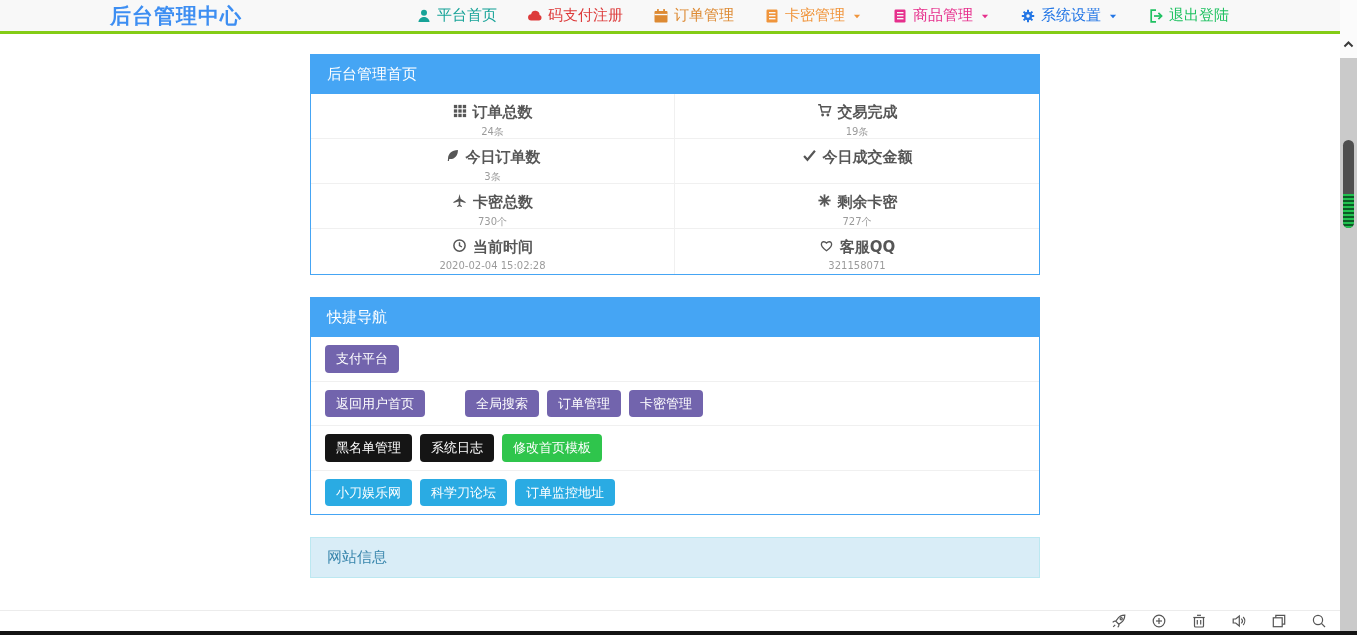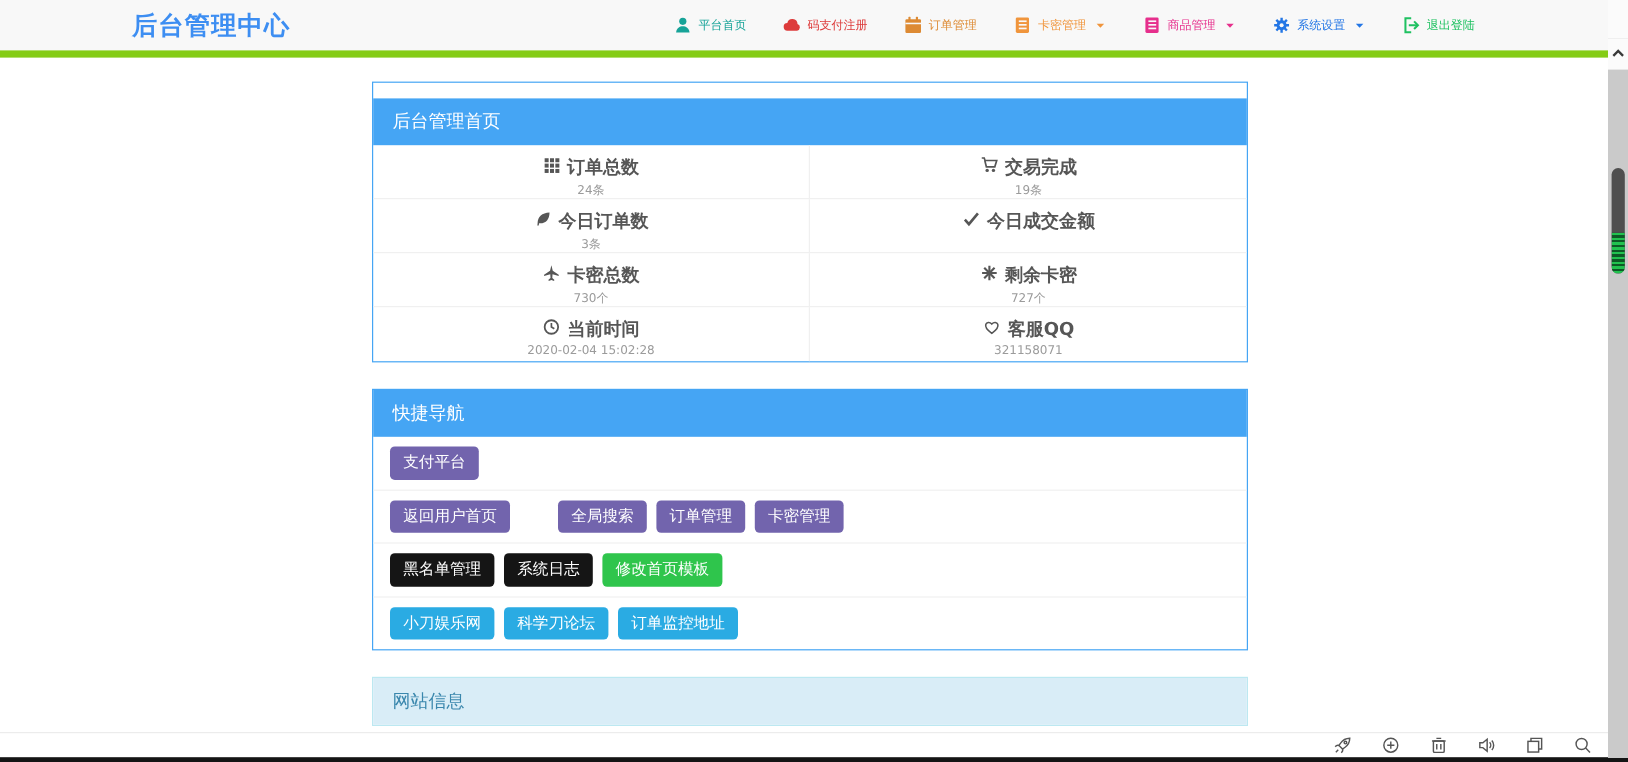--- a/index.html
+++ b/index.html
@@ -3,25 +3,25 @@
 <meta charset="utf-8">
 <style>
   * { box-sizing: border-box; }
   html,body { margin:0; padding:0; }
   body {
     width:1357px; height:635px; overflow:hidden; position:relative;
     background:#fff; font-family:"DejaVu Sans","Liberation Sans",sans-serif;
   }
   
   .navbar {
-    height:48px; background:#f8f8f8; border-bottom:6px solid #84cc16;
+    height:34px; background:#f8f8f8; border-bottom:3px solid #84cc16;
     display:flex; align-items:center; padding:0 128px 0 110px;
   }
   .brand { font-size:21px; font-weight:bold; letter-spacing:1px; cursor:pointer; }
-  .nav { display:flex; margin-left:auto; align-items:flex-end; gap:30px; font-size:10px; }
+  .nav { display:flex; margin-left:auto; align-items:flex-end; gap:30px; font-size:15px; }
   .nav-item { display:flex; align-items:center; gap:5px; cursor:pointer; white-space:nowrap; }
   .nav-item svg { display:block; }
   .caret { margin-left:2px; display:flex; }
   
   .content { width:730px; margin-left:310px; padding-top:20px; }
   .panel { border:1px solid #45a5f4; margin-bottom:22px; background:#fff; }
   .panel-heading { padding:10px 16px; font-size:15px; color:#fff; background:#45a5f4; }
   .panel.info { border-color:#bce8f1; }
   .panel.info .panel-heading { background:#d9edf7; color:#3a87ad; }
   .stat-grid { display:grid; grid-template-columns:1fr 1fr; }
@@ -155,21 +155,21 @@
         </span>
       <span>退出登陆</span>
     </div>
 
   </div>
 </div>
 
 <div class="content">
 
   <div class="panel" style="border-color: rgb(69, 165, 244);">
-    <div class="panel-heading" style="background: rgb(69, 165, 244); margin-top: 13px;">后台管理首页</div>
+    <div class="panel-heading" style="background: rgb(69, 165, 244);">后台管理首页</div>
     <div class="stat-grid">
 
       <div class="stat-cell">
         <div class="stat-label">
             <span><svg width="14" height="14" viewBox="0 0 16 16" fill="currentColor">
                 <rect x="1" y="1" width="3.8" height="3.8"></rect>
                 <rect x="6.1" y="1" width="3.8" height="3.8"></rect>
                 <rect x="11.2" y="1" width="3.8" height="3.8"></rect>
                 <rect x="1" y="6.1" width="3.8" height="3.8"></rect>
                 <rect x="6.1" y="6.1" width="3.8" height="3.8"></rect>

